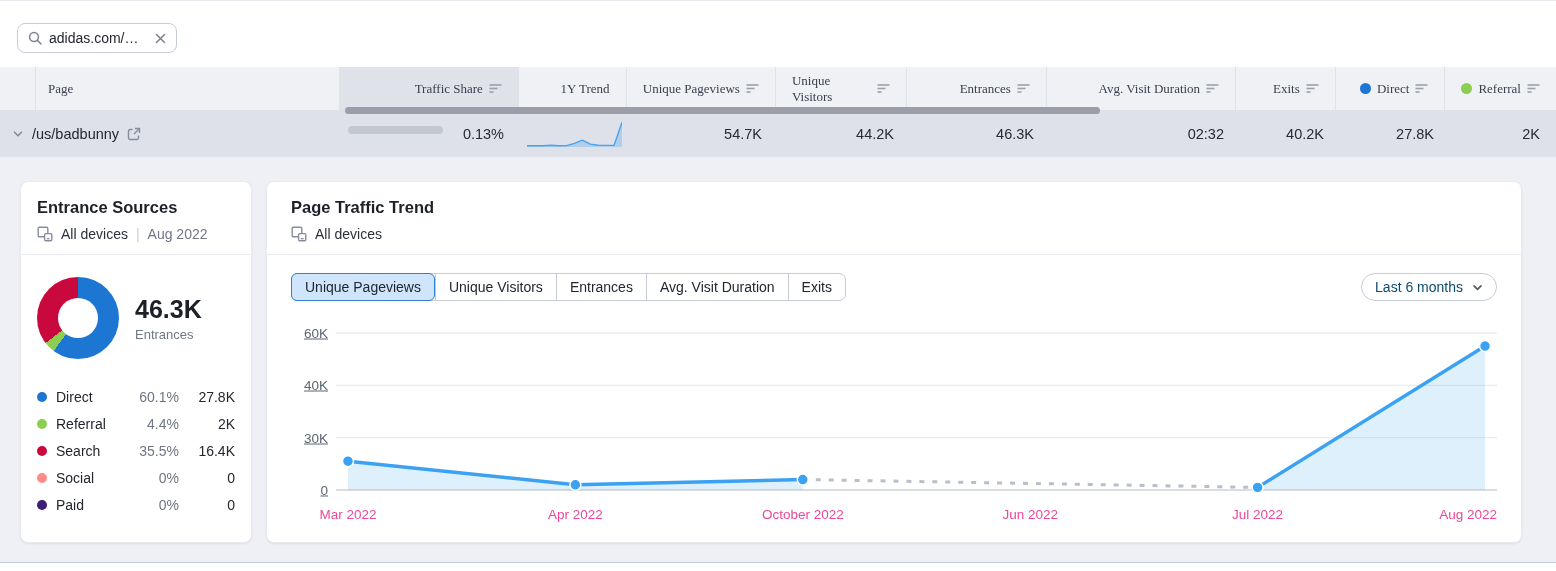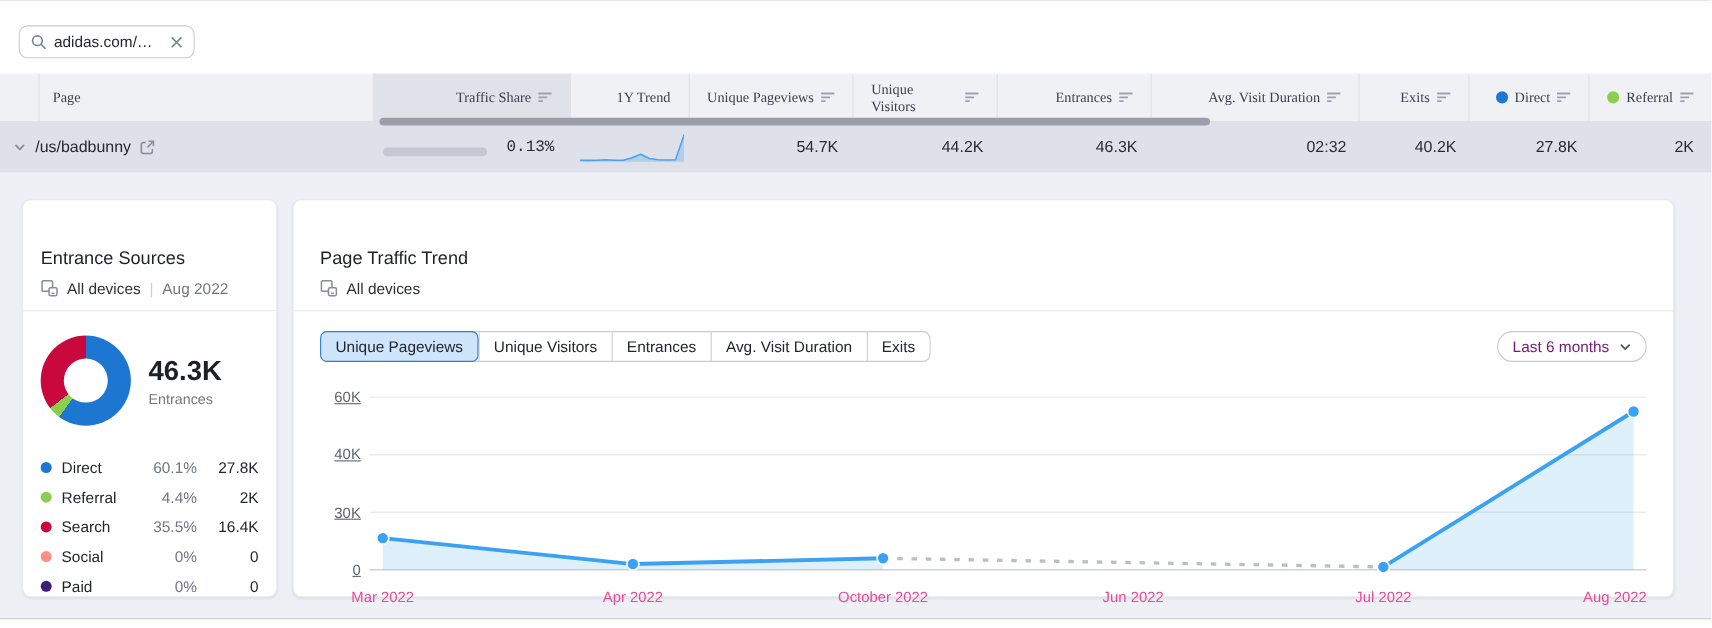--- a/index.html
+++ b/index.html
@@ -26,27 +26,27 @@
   .c5{width:140px;} .c6{width:190px;} .c7{width:100px;} .c8{width:110px;} .c9{flex:1;}
   .th.c0 { justify-content:flex-start; padding-left:48px; }
   .gutter-line { position:absolute; left:35px; top:0; bottom:0; width:1px; background:#e0e2e9; }
   .dot { width:11px; height:11px; border-radius:50%; flex:none; }
   .hthumb { position:absolute; left:345px; top:40px; width:755px; height:7px; border-radius:4px; background:#9b9ea9; z-index:3; }
   
   .trow { height:47px; background:#dfe1ea; display:flex; align-items:center; font-size:14.5px; color:#262a34; }
   .td { padding:0 16px; text-align:right; white-space:nowrap; }
   .td.c0 { display:flex; align-items:center; gap:8px; text-align:left; padding-left:12px; }
   .page-link { color:#24272f; }
-  .share-cell { display:flex; align-items:flex-end; justify-content:space-between; padding-left:8px;font-family:Liberation Mono, monospace; }
+  .share-cell { display:flex; align-items:flex-start; justify-content:space-between; padding-left:8px; }
   .bar-track { width:95px; height:8px; border-radius:4px; background:#c3c8d2; }
   .spark-cell { display:flex; align-items:center; justify-content:center; padding:0 6px; }
   
   .content { height:405px; background:#eff0f5; display:flex; align-items:flex-start; padding-top:24px; }
   .card { background:#fff; border:1px solid #e9eaef; border-radius:8px; box-shadow:0 1px 2px rgba(28,34,48,.08); height:362px; }
-  .card-title { font-size:16.5px; font-weight:normal; color:#1d2029;margin-top:28px; }
+  .card-title { font-size:16.5px; font-weight:bold; color:#1d2029; }
   .sub-row { display:flex; align-items:center; gap:8px; margin-top:9px; font-size:14px; color:#2b2f3a; }
   .sub-sep { color:#c9cdd6; }
   .sub-period { color:#707786; }
   .card-divider { height:1px; background:#e9ebf0; margin-top:12px; }
   .sources-card { width:232px; margin-left:20px; padding:16px 16px 0; }
   .sources-card .card-divider { margin-left:-16px; margin-right:-16px; }
   .trend-card { flex:1; margin-left:14px; margin-right:34px; padding:16px 24px 0; }
   .trend-card .card-divider { margin-left:-24px; margin-right:-24px; }
   
   .donut-row { margin-top:22px; display:flex; align-items:center; gap:16px; }
@@ -60,21 +60,21 @@
   .lrow .dot { width:10px; height:10px; }
   .llabel { margin-left:9px; flex:1; font-size:14px; color:#23262f; }
   .lpct { min-width:52px; text-align:right; font-size:14px; color:#6f7582; }
   .lval { min-width:56px; text-align:right; font-size:14px; color:#23262f; }
   
   .controls { margin-top:18px; display:flex; align-items:center; justify-content:space-between; }
   .tabs { display:flex; border:1px solid #c7cbd4; border-radius:7px; background:#fff; }
   .tab { padding:5px 13px; font-size:14px; color:#23262f; border-left:1px solid #c7cbd4; white-space:nowrap; position:relative; cursor:pointer; }
   .tab:first-child { border-left:none; }
   .tab.active { background:#cfe5fb; border:1px solid #2f7ed2; border-radius:6px; margin:-1px 0 -1px -1px; z-index:1; }
-  .dropdown { display:flex; align-items:center; gap:9px; border:1px solid #c7cbd4; border-radius:16px; padding:5px 13px; font-size:14px; color:#701a75; cursor:pointer; background:#fff; }
+  .dropdown { display:flex; align-items:center; gap:9px; border:1px solid #c7cbd4; border-radius:16px; padding:5px 13px; font-size:14px; color:#0c4a6e; cursor:pointer; background:#fff; }
   
   .chart-wrap { margin-top:24px; position:relative; padding-left:45px; height:205px; }
   .plot { position:relative; height:175px; }
   svg.trend-svg { width:100%; height:175px; display:block; overflow:visible; }
   .ylabel { position:absolute; left:0; width:37px; text-align:right; font-size:13.5px; color:#5d6572; transform:translateY(-50%);text-decoration:underline; }
   .xlabel { position:absolute; top:182px; font-size:13.5px; color:#ec4899; white-space:nowrap; transform:translateX(-50%); }
   .xlabel.last { transform:translateX(-100%); }
   
   .bottom-line { height:1px; background:#c3c7d7; }
 </style>

